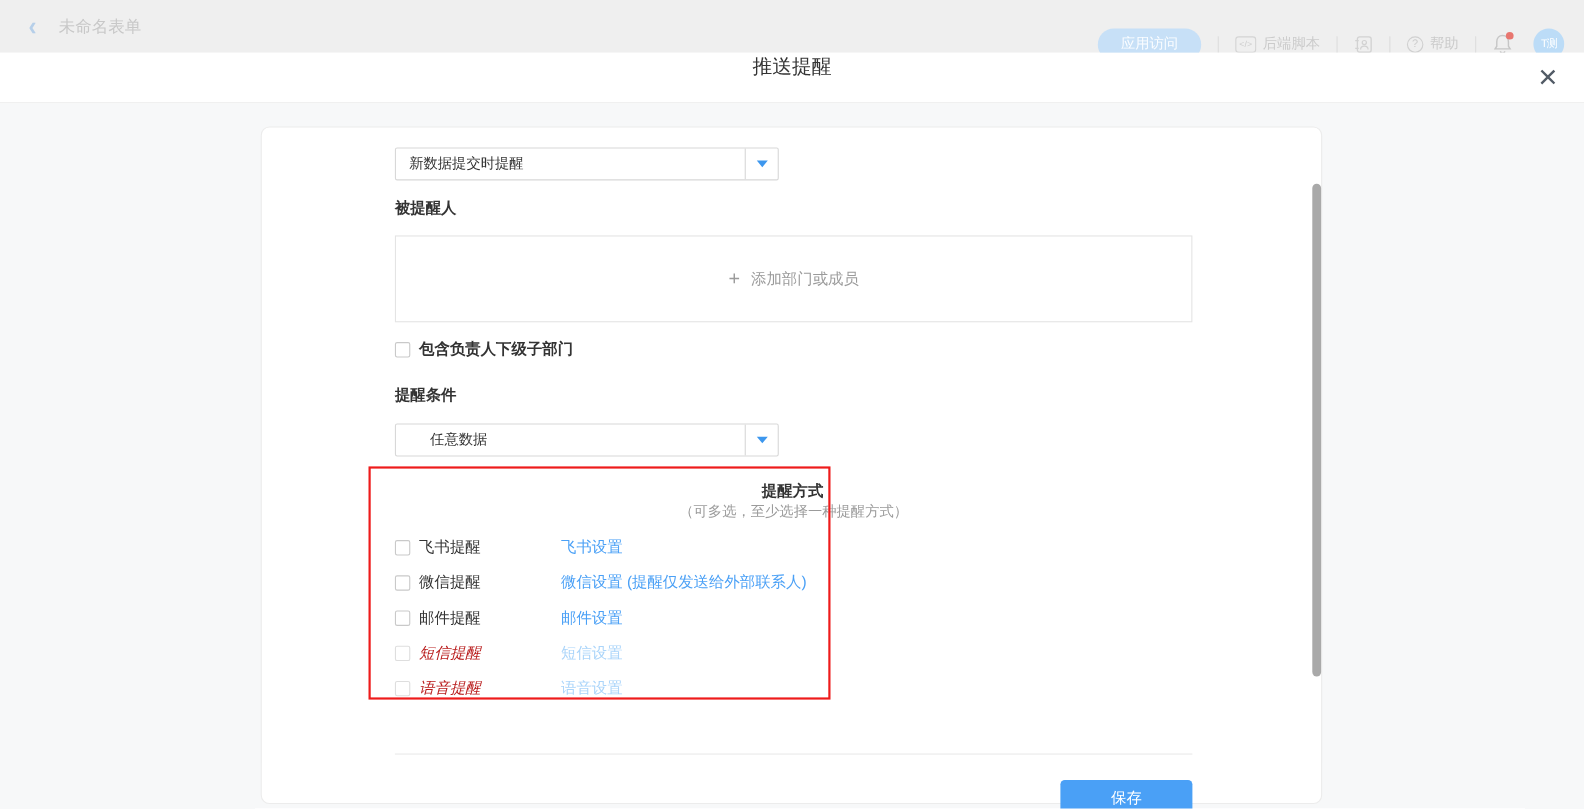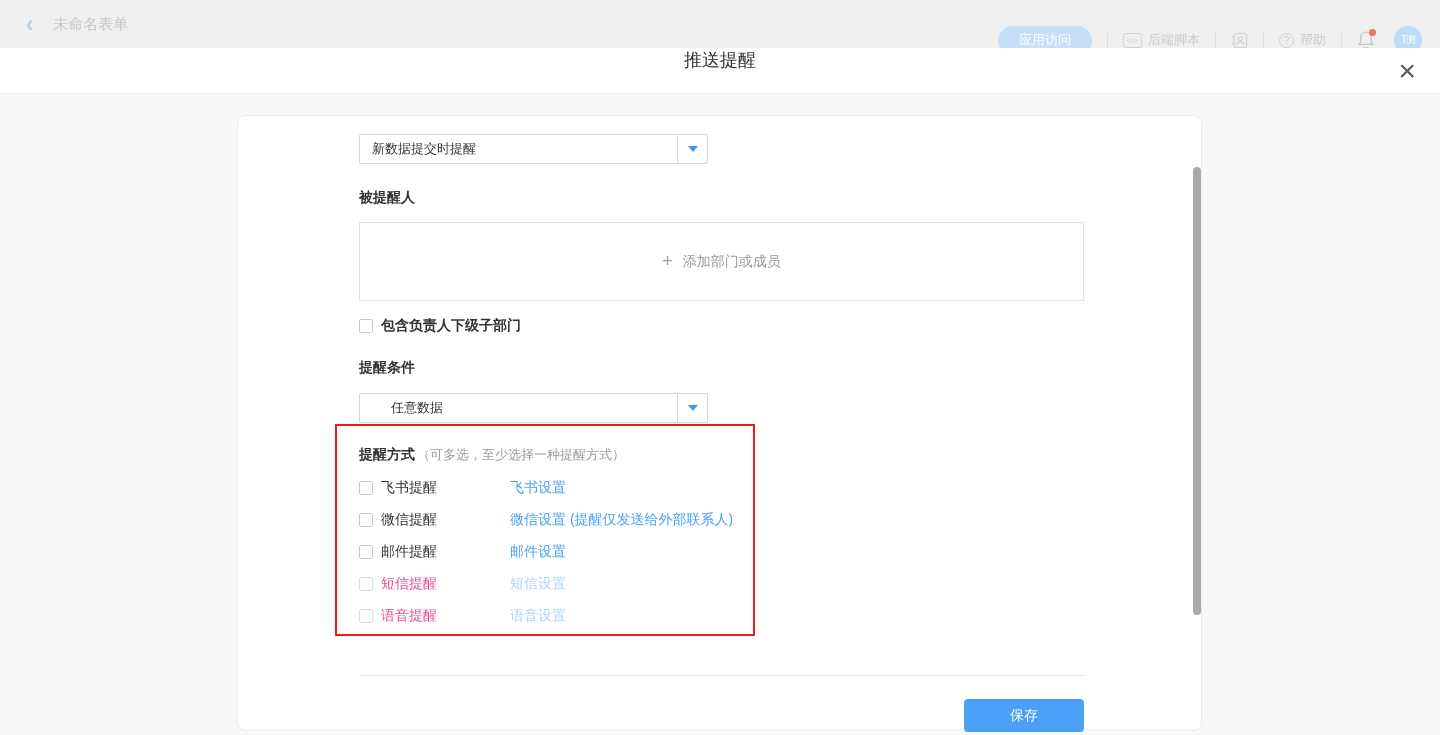--- a/index.html
+++ b/index.html
@@ -29,39 +29,39 @@
   .modal-body { position:absolute; top:46px; left:0; width:1440px; height:641px; background:#f7f8f9; }
 
   .card { position:absolute; left:237px; top:21px; width:965px; height:616px; background:#fff; border:1px solid #ececec; border-radius:8px; padding:18px 119px 0 121px; }
 
   .select { width:349px; height:30px; border:1px solid #d8d8d8; border-radius:2px; display:flex; align-items:stretch; background:#fff; cursor:pointer; }
   .select-value { padding-left:12px; font-size:13px; color:#333; flex:1; display:flex; align-items:center; }
   .select-arrow-box { width:30px; border-left:1px solid #d8d8d8; display:flex; align-items:center; justify-content:center; }
   .tri-down { width:0; height:0; border-left:5px solid transparent; border-right:5px solid transparent; border-top:6px solid #3d97ee; }
 
   .section-label { font-size:14px; font-weight:bold; color:#333; }
-  .lbl-recipient { margin-top:25px; }
+  .lbl-recipient { margin-top:17px; }
   .add-box { margin-top:15px; width:725px; height:79px; border:1px solid #e4e4e4; display:flex; align-items:center; justify-content:center; color:#9b9b9b; font-size:14px; cursor:pointer; background:#fff; }
   .plus-glyph { font-size:18px; margin-right:10px; color:#9b9b9b; font-weight:300; }
 
   .cb-row { display:flex; align-items:center; }
   .include-row { margin-top:16px; }
   .checkbox { width:14px; height:14px; border:1px solid #c9c9c9; border-radius:2px; background:#fff; flex:none; cursor:pointer; }
   .cb-label { margin-left:8px; font-size:14px; color:#333;font-weight:bold; }
 
   .lbl-condition { margin-top:24px; }
   .select-condition { margin-top:16px;padding-left:19px; }
 
-  .methods-header { margin-top:23px; display:flex; align-items:center; }
+  .methods-header { margin-top:23px; display:flex; align-items:center;flex-direction:column; }
   .methods-hint { font-size:13px; color:#9b9b9b; margin-left:2px; }
   .method-row { margin-top:16px; display:flex; align-items:center; height:16px; }
   .method-label { margin-left:8px; width:129px; font-size:14px; color:#333; }
   .method-link { font-size:14px; color:#4aa0f6; cursor:pointer; }
   .method-row.disabled .checkbox { border-color:#dedede; cursor:default; }
-  .method-row.disabled .method-label { color:#ec4899; }
+  .method-row.disabled .method-label { color:#b91c1c;font-style:italic; }
   .method-row.disabled .method-link { color:#abd5fa; cursor:default; }
 
   .red-outline { position:absolute; left:97px; top:308px; width:420px; height:212px; border:2px solid #ee1b1b; pointer-events:none; }
 
   .hr { margin-top:51px; width:725px; height:1px; background:#e9e9e9; }
   .save-row { margin-top:23px; width:725px; display:flex; justify-content:flex-end; }
   .save-btn { width:120px; height:33px; background:#4aa0f6; color:#fff; border:none; border-radius:4px; font-size:14px; cursor:pointer; font-family:inherit; }
 
   .scroll-thumb { position:absolute; left:1193px; top:167px; width:8px; height:448px; background:#a9a9a9; border-radius:4px; cursor:pointer; }
 </style>

